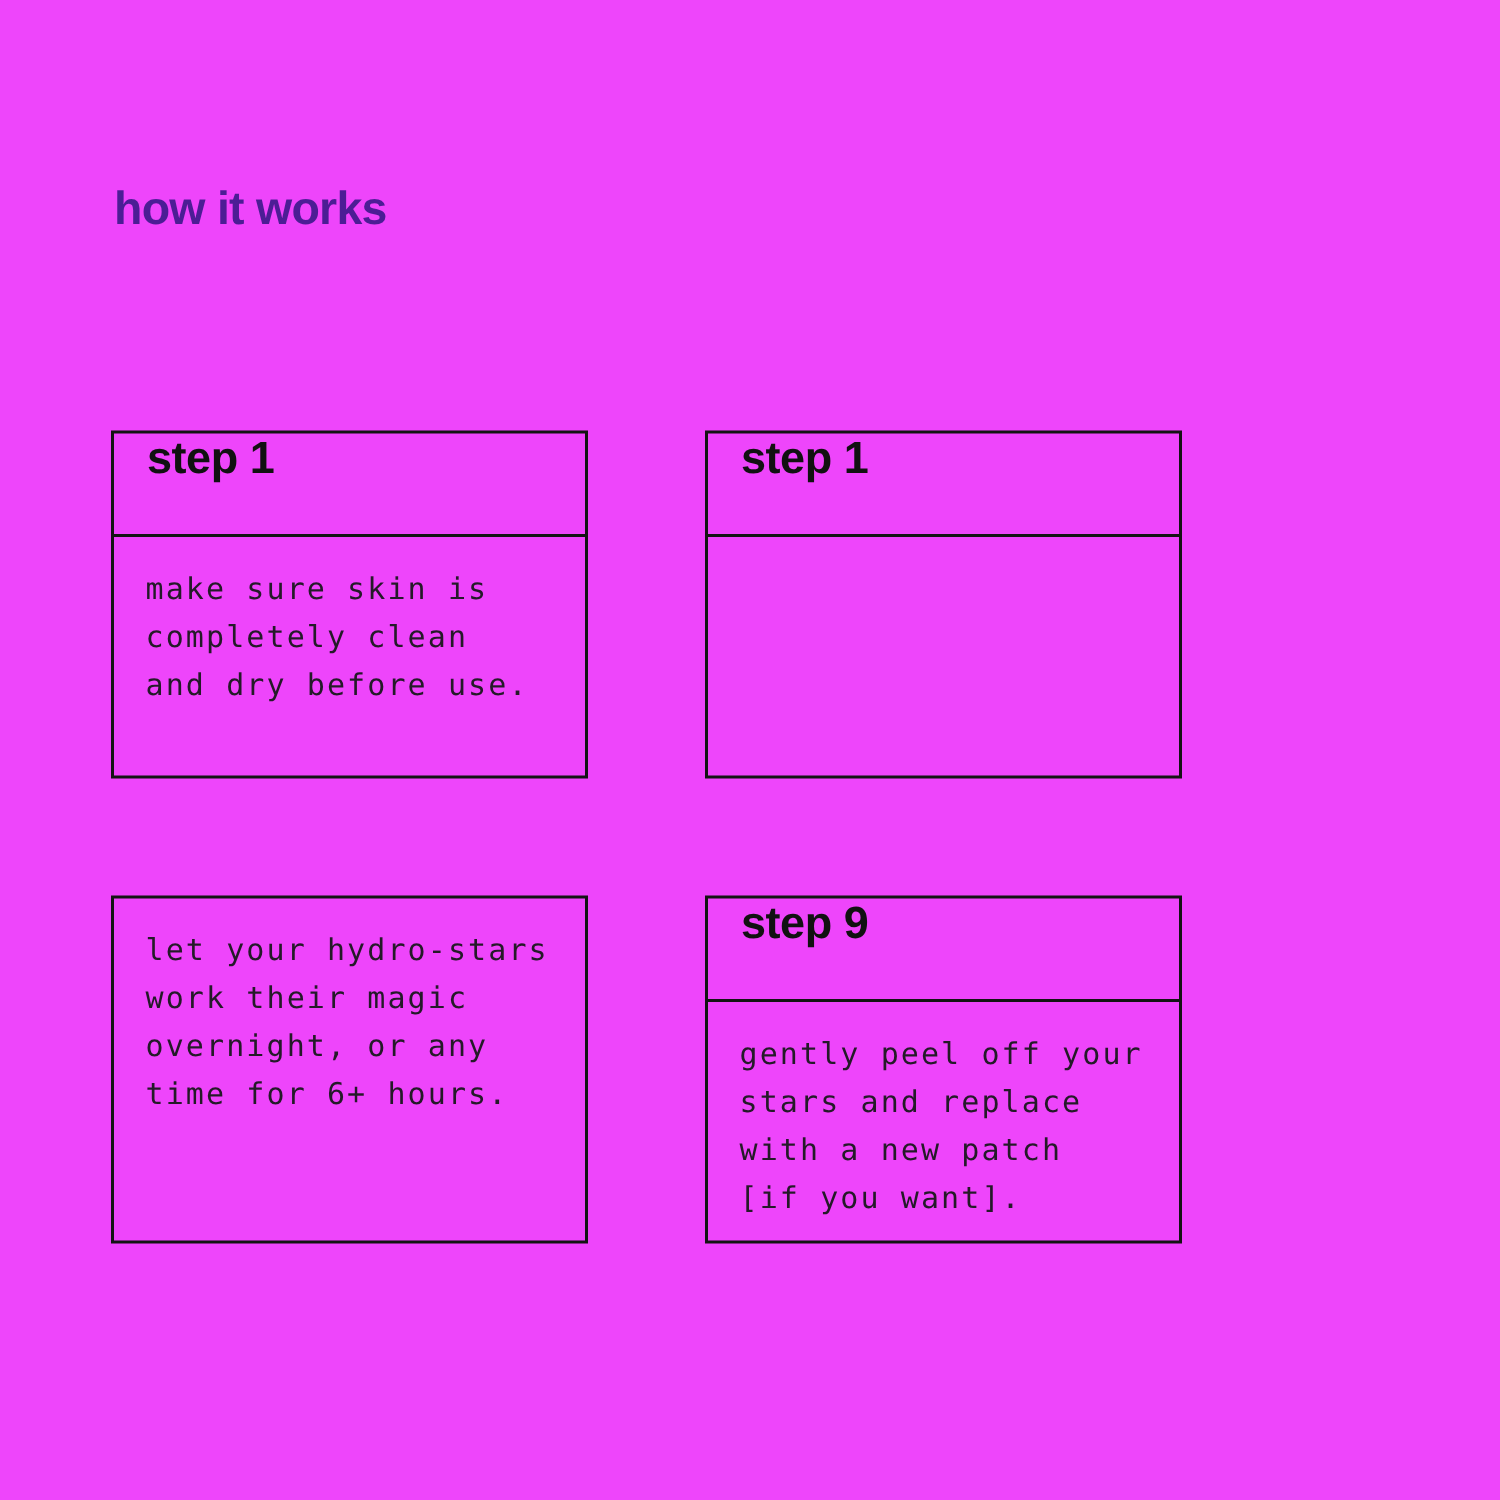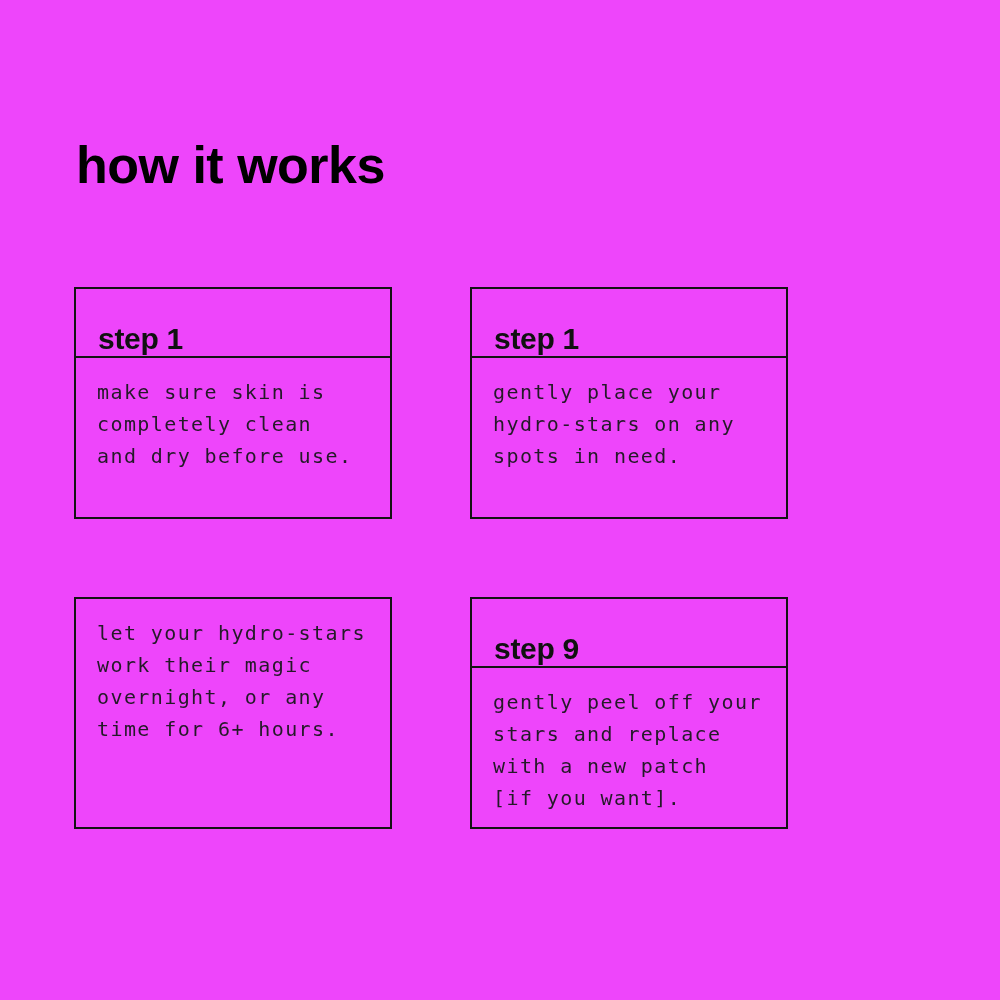--- a/index.html
+++ b/index.html
@@ -12,24 +12,24 @@
     width: 1000px;
     height: 1000px;
     background: #ee45fb;
     overflow: hidden;
     font-family: "Liberation Sans", sans-serif;
   }
   .page-title {
     position: absolute;
     left: 76px;
     top: 100px;
-    font-size: 52px;
+    font-size: 31px;
     font-weight: 800;
     letter-spacing: -0.5px;
-    color: #000000;
+    color: #4c1d95;
   }
   .steps-grid {
     position: absolute;
     left: 74px;
     top: 287px;
     width: 714px;
     display: grid;
     grid-template-columns: 318px 318px;
     grid-column-gap: 78px;
     grid-row-gap: 78px;
@@ -42,21 +42,21 @@
     background: transparent;
     display: flex;
     flex-direction: column;
   }
   .step-card-header {
     box-sizing: border-box;
     height: 69px;
     flex: 0 0 69px;
     border-bottom: 2px solid #131313;
     display: flex;
-    align-items: flex-end;
+    align-items: flex-start;
     padding-left: 22px;
   }
   .step-label {
     font-size: 30px;
     font-weight: 800;
     letter-spacing: -0.3px;
     color: #111111;
   }
   .step-card-body {
     box-sizing: border-box;
@@ -89,25 +89,20 @@
         <span class="step-description">make sure skin is
 completely clean
 and dry before use.</span>
       </div>
     </div>
 
     <div class="step-card">
       <div class="step-card-header">
         <span class="step-label">step 1</span>
       </div>
-      <div class="step-card-body">
-        <span class="step-description">gently place your
-hydro-stars on any
-spots in need.</span>
-      </div>
     </div>
 
     <div class="step-card">
       <div class="step-card-body">
         <span class="step-description">let your hydro-stars
 work their magic
 overnight, or any
 time for 6+ hours.</span>
       </div>
     </div>

